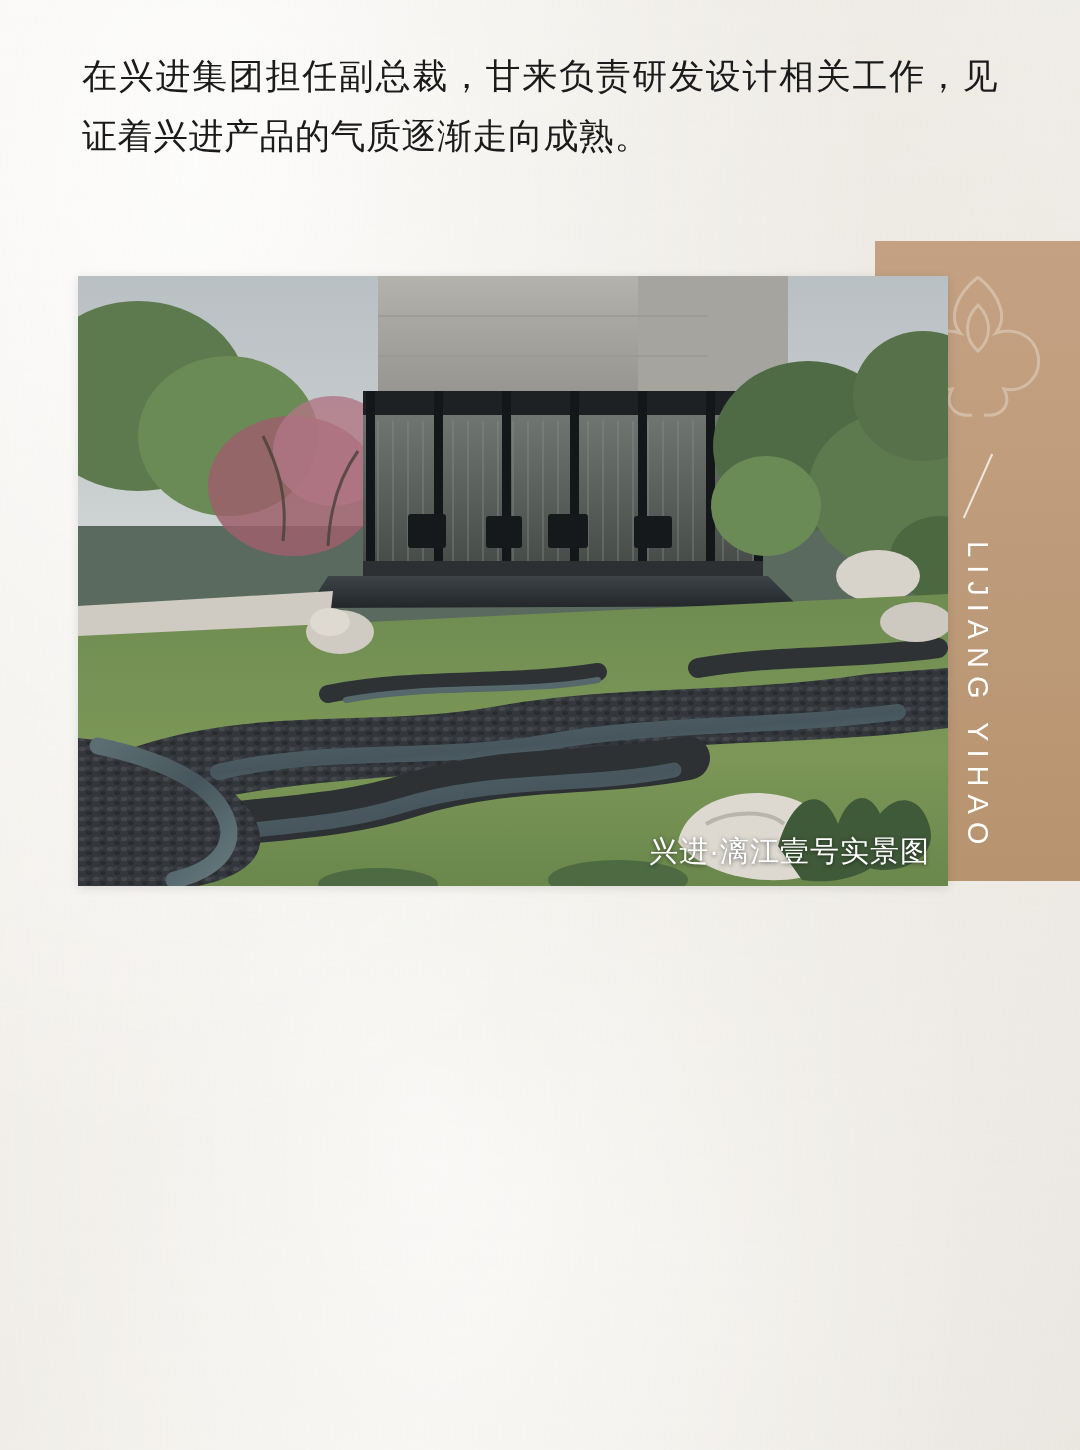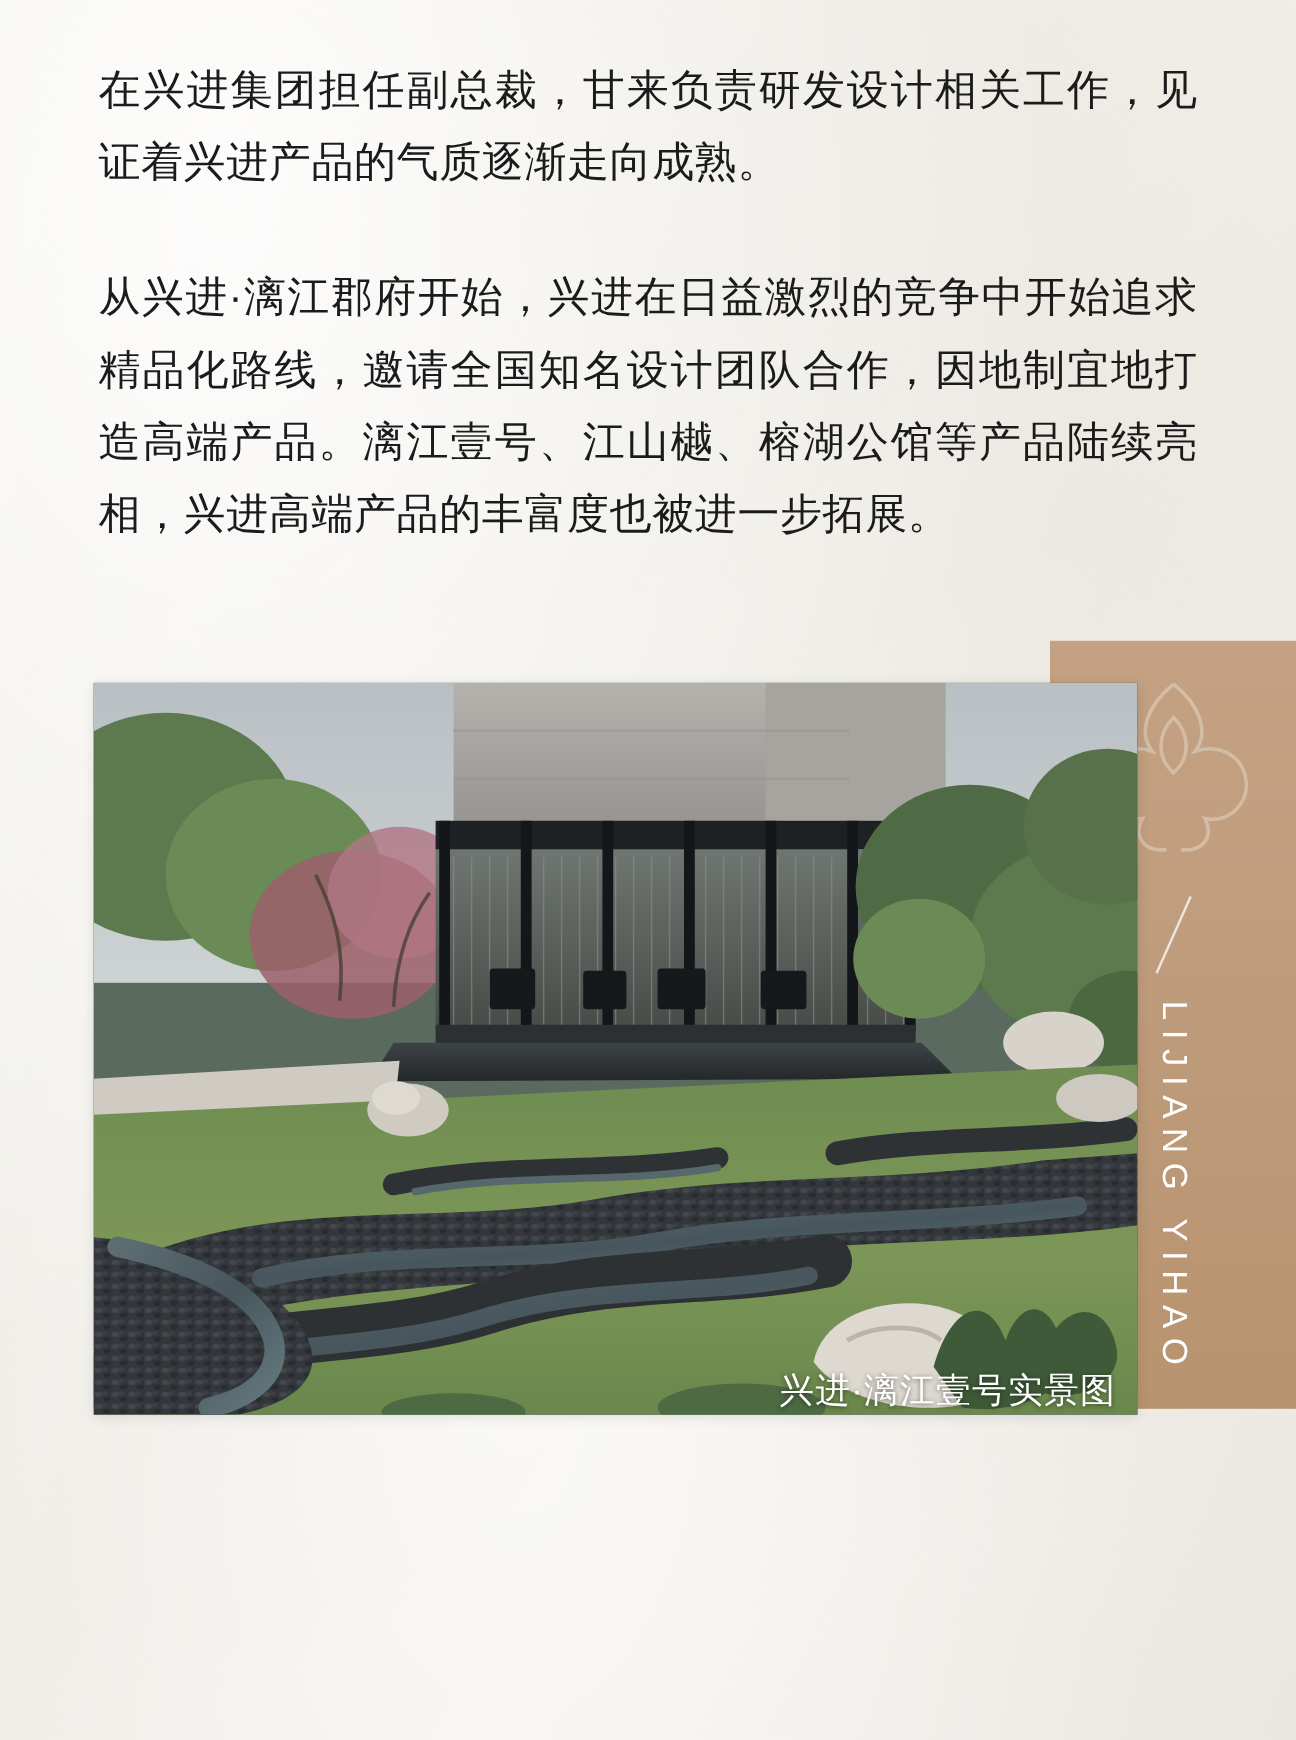--- a/index.html
+++ b/index.html
@@ -109,39 +109,38 @@
     width: 870px;
     height: 610px;
     overflow: hidden;
     background: #5b6a5e;
     box-shadow: 0 2px 10px rgba(0,0,0,0.10);
   }
   .photo svg { display: block; }
   .photo-caption {
     position: absolute;
     right: 18px;
-    bottom: 0;
+    bottom: 14px;
     color: #ffffff;
     font-size: 29px;
     letter-spacing: 1px;
     text-shadow: 0 1px 4px rgba(0,0,0,.55);
     font-weight: 500;
   }
 </style>
 </head>
 <body>
 
 <div class="paper-bg"></div>
 <div class="paper-noise"></div>
 
 <div class="content">
 
   <div class="article-body">
     <p class="para">在兴进集团担任副总裁，甘来负责研发设计相关工作，见证着兴进产品的气质逐渐走向成熟。</p>
-    <p class="para">从兴进·漓江郡府开始，兴进在日益激烈的竞争中开始追求精品化路线，邀请全国知名设计团队合作，因地制宜地打造高端产品。漓江壹号、江山樾、榕湖公馆等产品陆续亮相，兴进高端产品的丰富度也被进一步拓展。</p>
   </div>
 
   <div class="figure-block">
 
     <div class="side-panel">
       <svg class="ornament" viewBox="0 0 160 150" aria-hidden="true">
         <g fill="none" stroke="#ffffff" stroke-width="3">
           <path d="M80 8 C58 26 50 48 62 64 C44 58 24 66 20 86 C16 108 34 124 54 120 C46 136 56 148 74 146"></path>
           <path d="M80 8 C102 26 110 48 98 64 C116 58 136 66 140 86 C144 108 126 124 106 120 C114 136 104 148 86 146"></path>
           <path d="M80 36 C66 50 66 70 80 82 C94 70 94 50 80 36 Z"></path>

